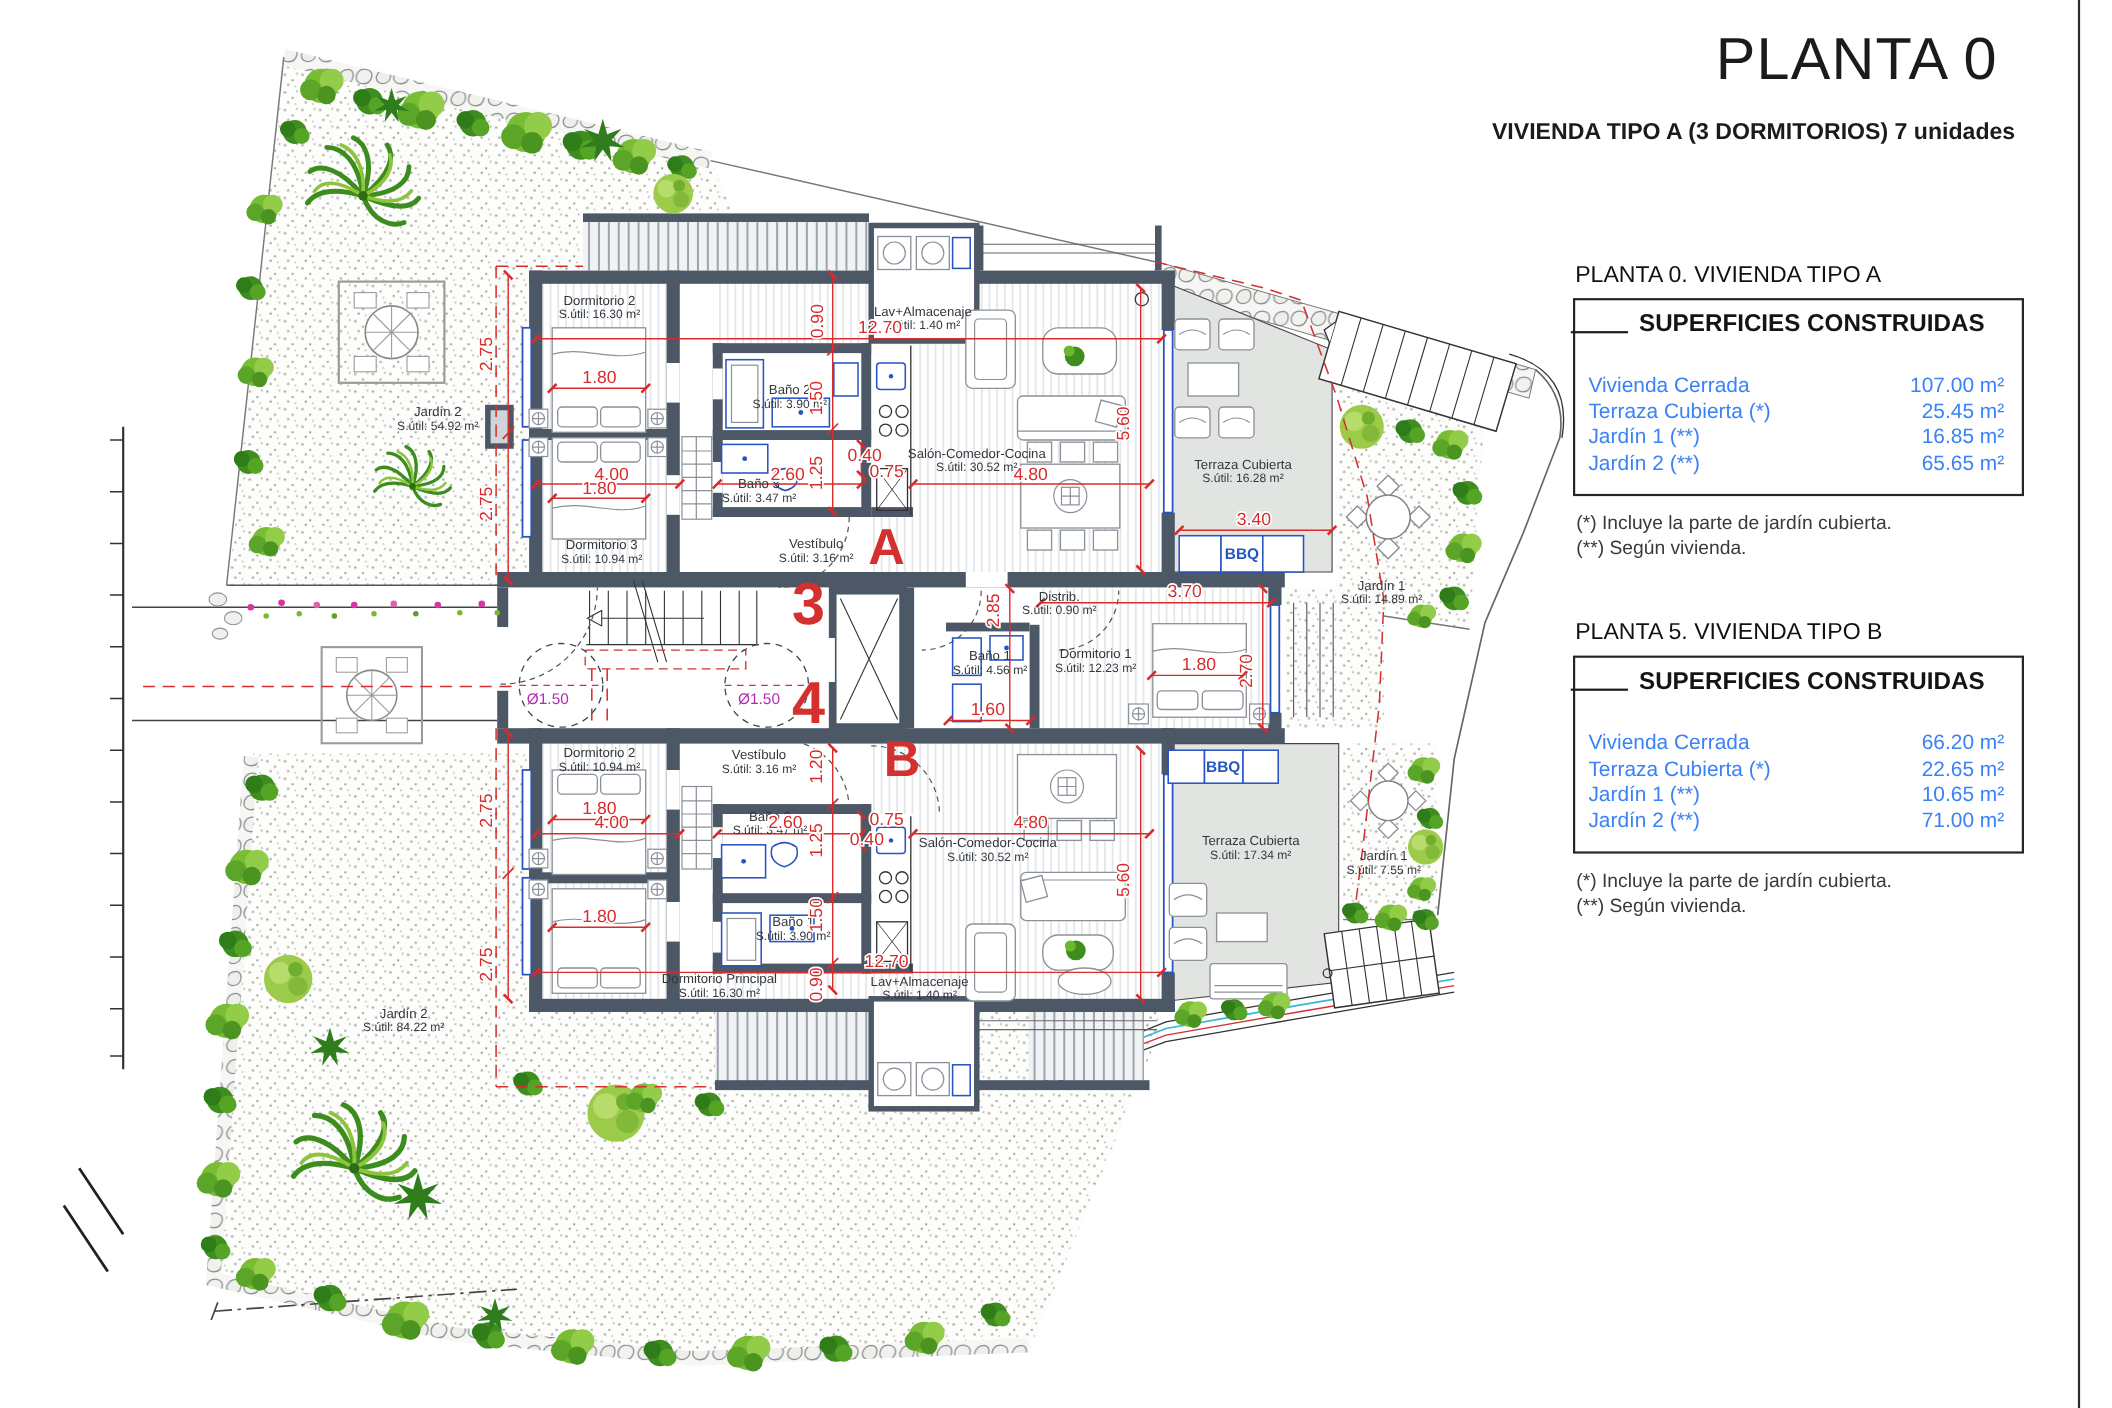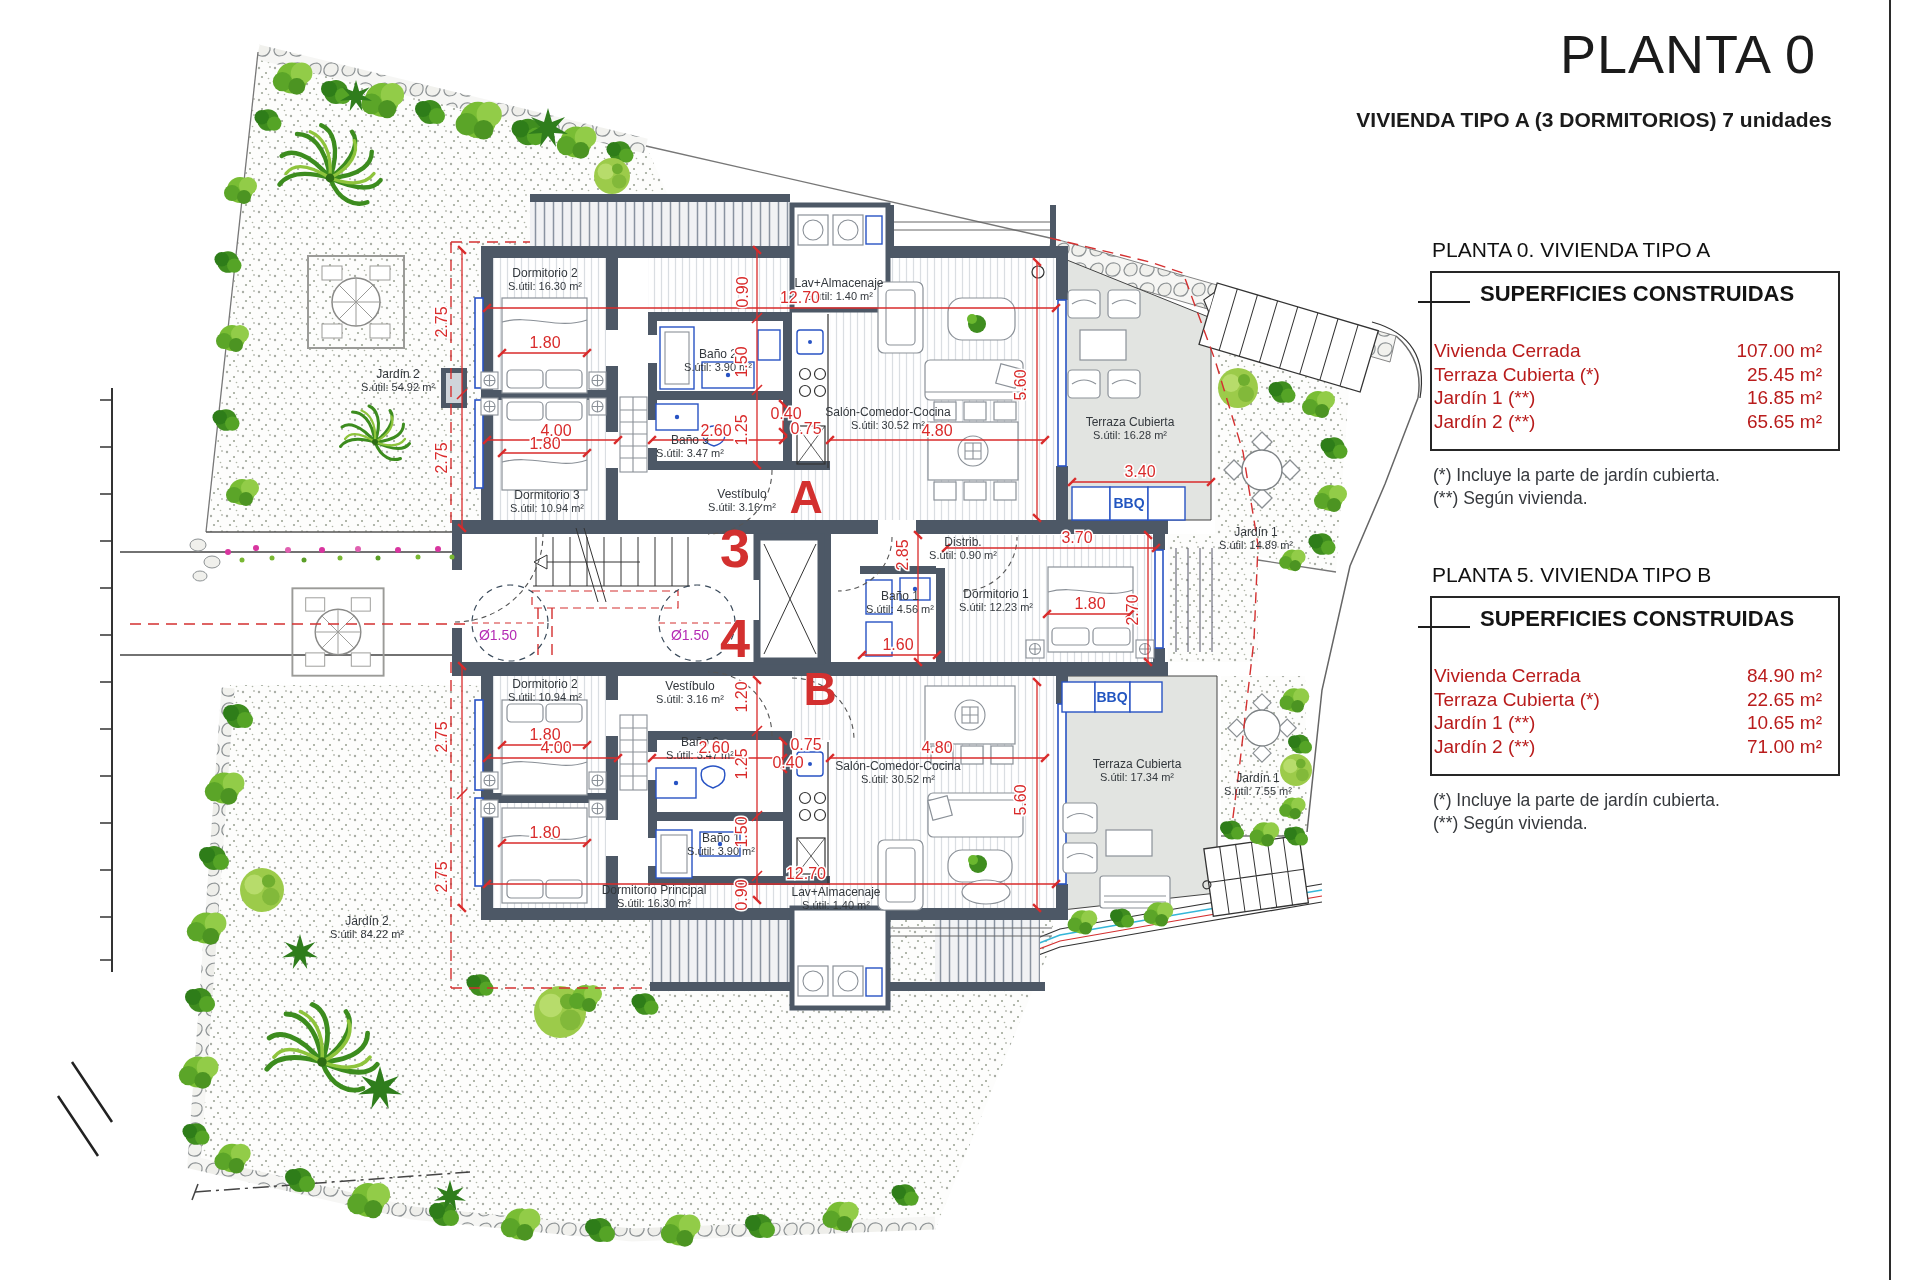--- a/index.html
+++ b/index.html
@@ -9,25 +9,25 @@
   
   .titleblock{position:absolute;right:88px;top:10px;width:600px;text-align:right;}
   .titleblock .big{font-size:54px;font-weight:400;letter-spacing:1px;line-height:1.05;margin:16px;}
   .titleblock .sub{font-size:21px;font-weight:700;line-height:1.25;margin:0;}
   .titleblock .sub:first-of-type{margin-top:24px;}
   
   .panel{position:absolute;left:1430px;width:410px;}
   .panel-a{top:238px;}
   .panel-b{top:563px;}
   .panel-title{font-size:21px;font-weight:400;margin:0 0 9px 2px;color:#111;}
-  .sbox{border:2px solid #262626;padding:8px 16px 16px 2px;background:#fff;}
+  .sbox{border:2px solid #262626;padding:8px 16px 16px 12px;background:#fff;}
   .sbox-head{display:flex;align-items:flex-end;font-size:22px;font-weight:700;color:#141414;}
   .sbox-head .lead{flex:0 0 52px;border-bottom:2.5px solid #1d1d1d;margin-left:-16px;margin-bottom:4px;}
   .sbox-head .htxt{margin-left:10px;white-space:nowrap;}
-  .rows{margin-top:32px;color:#b91c1c;font-size:19px;}
+  .rows{margin-top:32px;color:#3b82f6;font-size:19px;}
   .row{display:flex;justify-content:space-between;line-height:23.5px;}
   .notes{margin:13px 0 0 3px;font-size:17.5px;color:#36393d;line-height:22.5px;}
   
   svg{position:absolute;left:0;top:0;}
   .w{fill:#4d5866;}
   .dimline{stroke:#d92b2b;stroke-width:1.3;fill:none;}
   .mt{stroke:#d92b2b;stroke-width:1.6;}
   .rdash{stroke:#d43030;stroke-width:1.4;fill:none;stroke-dasharray:11 7;}
   .dim{fill:#d92b2b;font-size:16px;text-anchor:middle;paint-order:stroke;stroke:#ffffff;stroke-width:3px;font-family:"Liberation Sans",sans-serif;}
   .room{fill:#33383d;font-size:12px;text-anchor:middle;font-family:"Liberation Sans",sans-serif;}
@@ -713,21 +713,21 @@
   <div class="panel panel-b">
     <p class="panel-title">PLANTA 5. VIVIENDA TIPO B</p>
     <div class="sbox">
       <div class="sbox-head">
           <span class="lead"></span>
           <span class="htxt">SUPERFICIES CONSTRUIDAS</span>
         </div>
       <div class="rows">
         <div class="row">
             <span>Vivienda Cerrada</span>
-            <span>84.90 m²</span>
+            <span>66.20 m²</span>
           </div>
         <div class="row">
             <span>Terraza Cubierta (*)</span>
             <span>22.65 m²</span>
           </div>
         <div class="row">
             <span>Jardín 1 (**)</span>
             <span>10.65 m²</span>
           </div>
         <div class="row">

